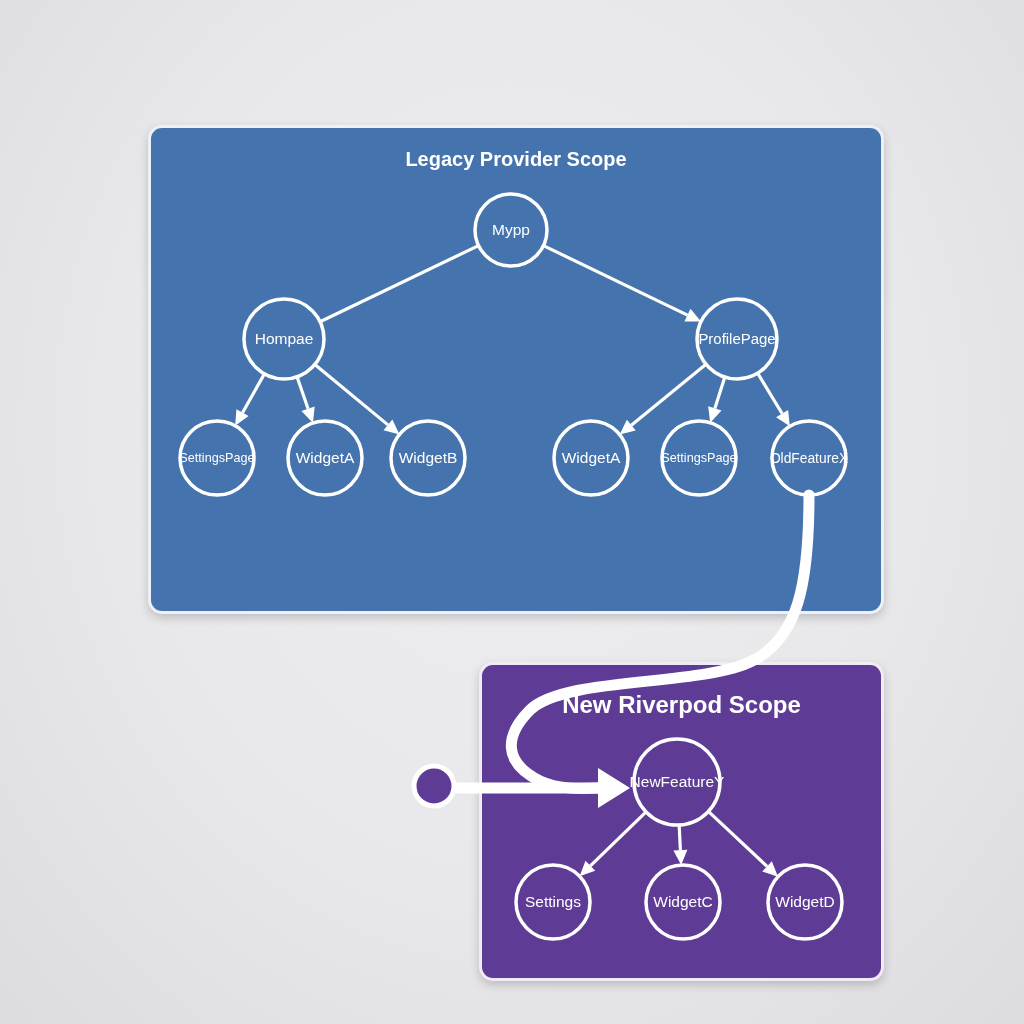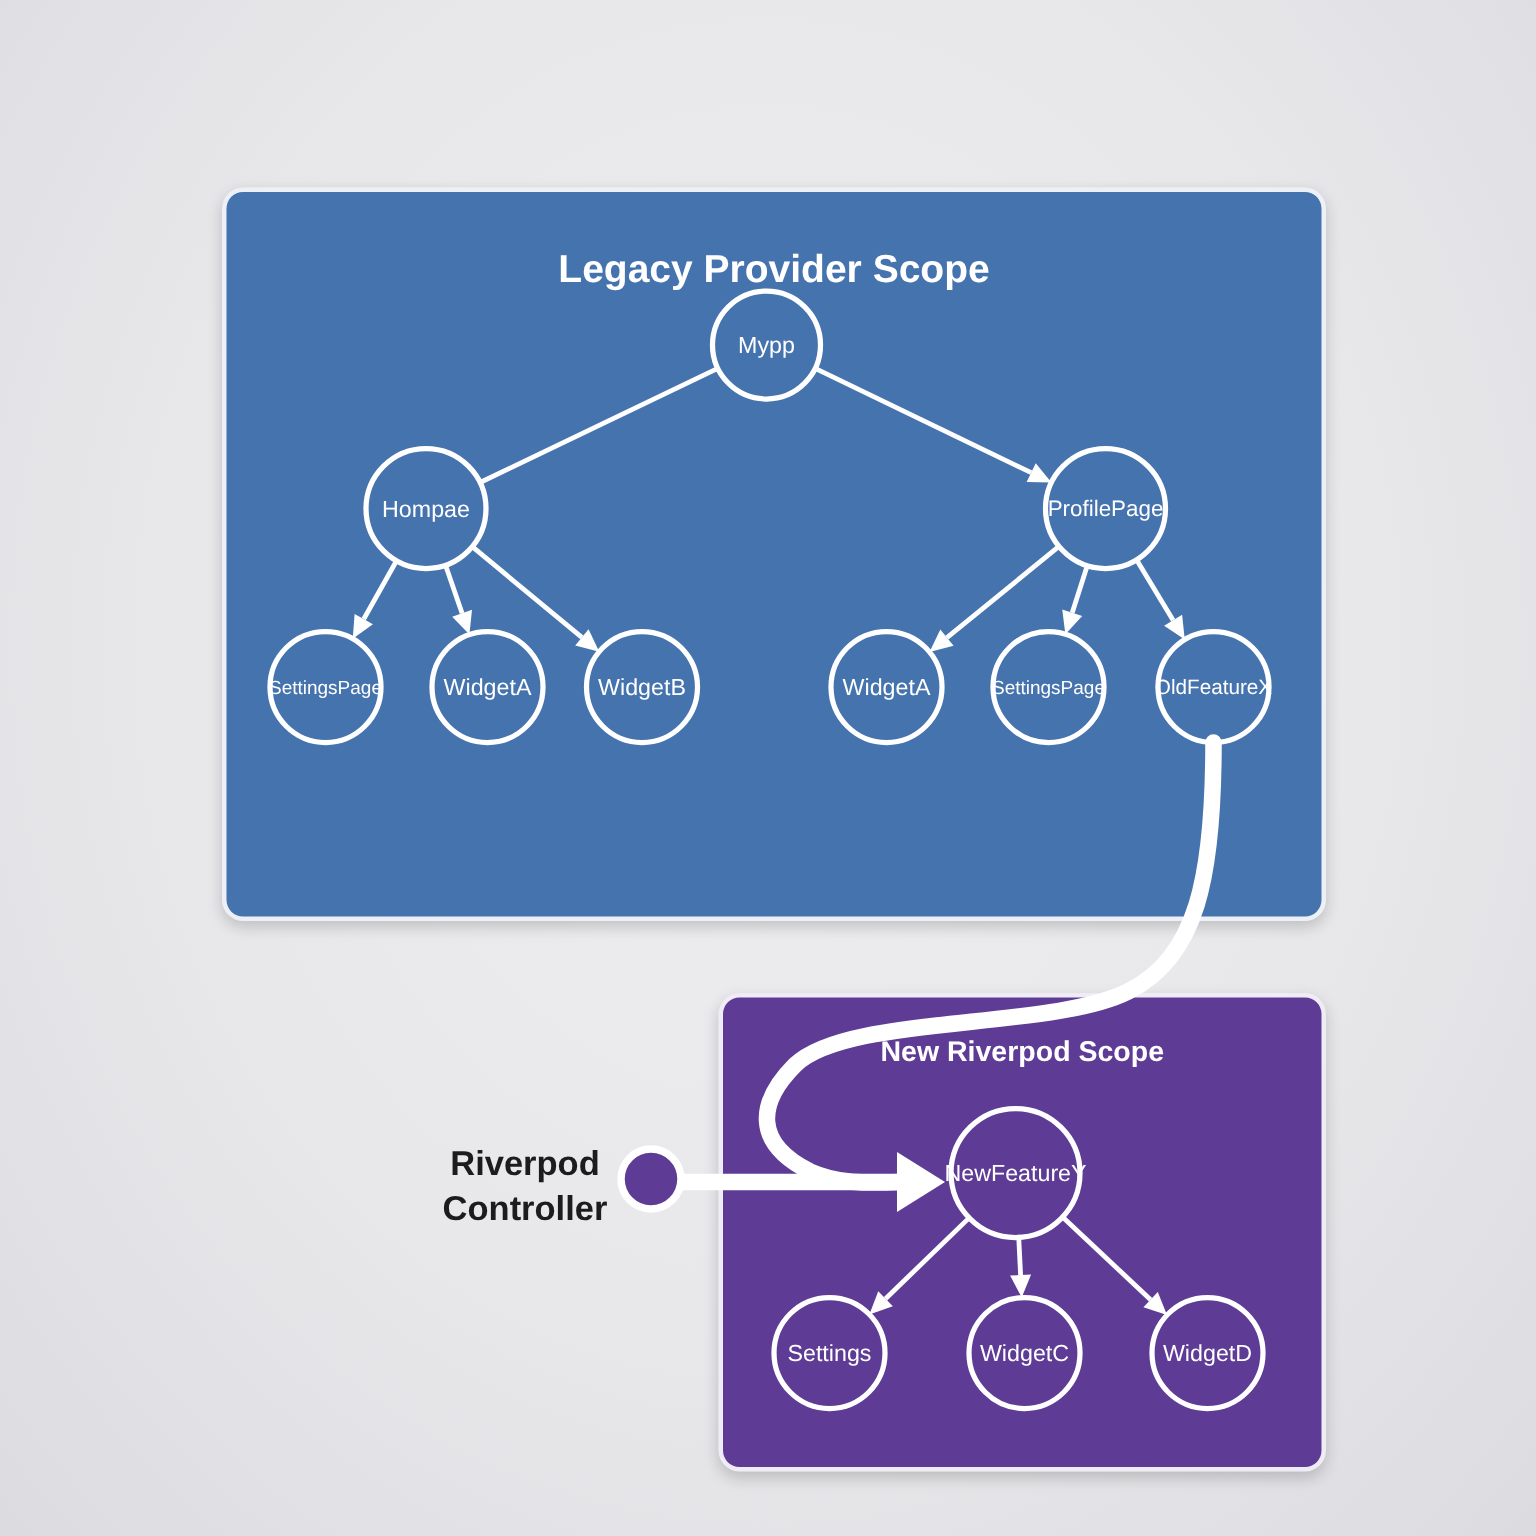--- a/index.html
+++ b/index.html
@@ -41,22 +41,22 @@
     width: 399px; height: 313px;
     background: var(--riverpod-bg, #5e3c95);
   }
   .scope-title {
     position: absolute;
     left: 0; right: 0;
     text-align: center;
     color: #ffffff;
     font-weight: 700;
   }
-  .legacy-box .scope-title { top: 36px; font-size: 26px; }
-  .riverpod-box .scope-title { top: 26px; font-size: 19px; }
+  .legacy-box .scope-title { top: 20px; font-size: 20px; }
+  .riverpod-box .scope-title { top: 26px; font-size: 24px; }
   #diagram-svg {
     position: absolute;
     left: 0; top: 0;
     pointer-events: none;
   }
   .controller-label {
     position: absolute;
     left: 292px; top: 760px;
     width: 116px;
     text-align: center;
@@ -141,18 +141,14 @@
         <circle cx="683" cy="902" r="37" fill="none" stroke="#ffffff" stroke-width="3.5"></circle>
         <text x="683" y="902" dy="5.425" font-size="15.5" class="node-label">WidgetC</text>
         <circle cx="805" cy="902" r="37" fill="none" stroke="#ffffff" stroke-width="3.5"></circle>
         <text x="805" y="902" dy="5.425" font-size="15.5" class="node-label">WidgetD</text>
       </g>
     <g id="gen-controller">
         <circle cx="434" cy="786" r="20" fill="#5e3c95" stroke="#ffffff" stroke-width="5"></circle>
       </g>
   </svg>
 
-  <div class="controller-label">
-    <div>Riverpod</div>
-    <div>Controller</div>
-  </div>
 
 </div>
 
 </body></html>

